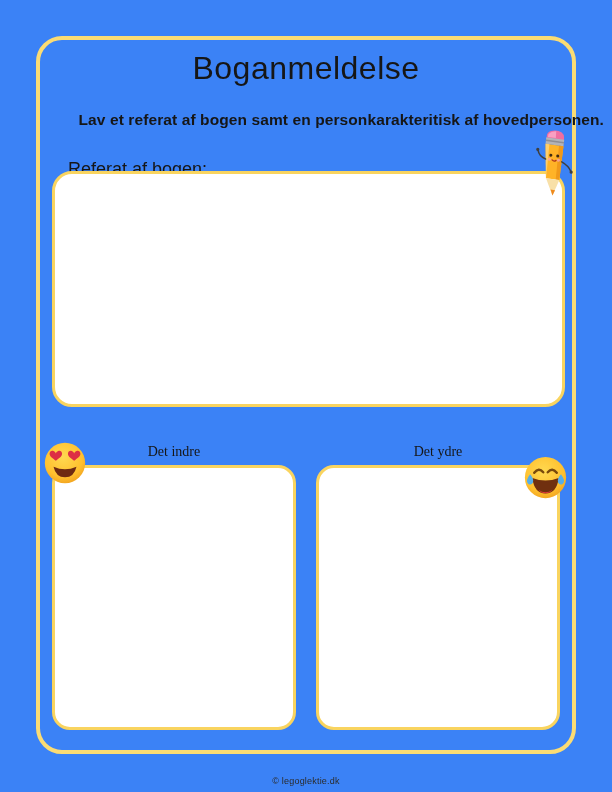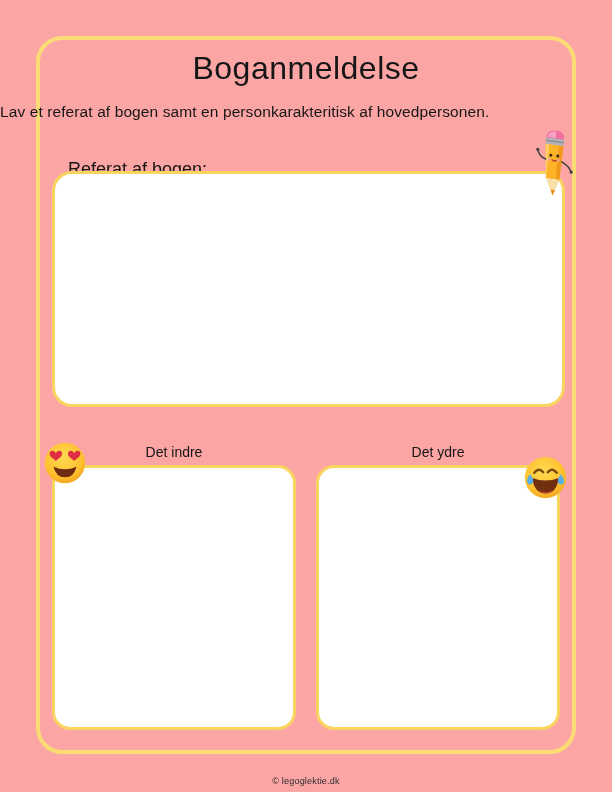--- a/index.html
+++ b/index.html
@@ -1,20 +1,20 @@
 <!DOCTYPE html>
 <html style="--outer-border: #FBDC74; --box-border: #F9D45F; --text: #1A1A1A;"><head>
 <meta charset="utf-8">
 <style>
   html, body { margin: 0; padding: 0; background: #ffffff; }
   .page {
     position: relative;
     width: 612px;
     height: 792px;
-    background: #fca5a5;
+    background: #3b82f6;
     font-family: "Liberation Sans", sans-serif;
     color: var(--text, #1a1a1a);
     overflow: hidden;
   }
   .outer-frame {
     position: absolute;
     left: 36px; top: 36px;
     width: 540px; height: 718px;
     border: 4px solid var(--outer-border, #FBDC74);
     border-radius: 26px;
@@ -26,24 +26,24 @@
     margin: 0;
     text-align: center;
     font-size: 32px;
     font-weight: 500;
     letter-spacing: 0.5px;
     color: #161616;
   }
   .subtitle {
     position: absolute;
     left: 0; right: 0; top: 103px;
-    margin: 0;
-    text-align: left;
+    margin: 8px;
+    text-align: right;
     font-size: 15.5px;
-    font-weight: 400;
+    font-weight: 700;
     letter-spacing: 0.1px;
     color: #161616;
   }
   .field-label {
     position: absolute;
     font-size: 18px;
     font-weight: 500;
     color: #161616;
     margin-top: 12px;
   }
@@ -61,20 +61,21 @@
   .col-box.left  { left: 52px; }
   .col-box.right { left: 316px; }
   .col-header {
     position: absolute;
     top: 444px;
     width: 244px;
     text-align: center;
     font-size: 14px;
     font-weight: 500;
     color: #161616;
+    font-family: Liberation Serif, serif;
   }
   .col-header.left  { left: 52px; }
   .col-header.right { left: 316px; }
   .deco {
     position: absolute;
     z-index: 5;
   }
   .pencil  { left: 531px; top: 130px; width: 45px; height: 67px; }
   .emoji-left  { left: 43px;  top: 441px; width: 44px; height: 44px; }
   .emoji-right { left: 523px; top: 455px; width: 45px; height: 45px; }

